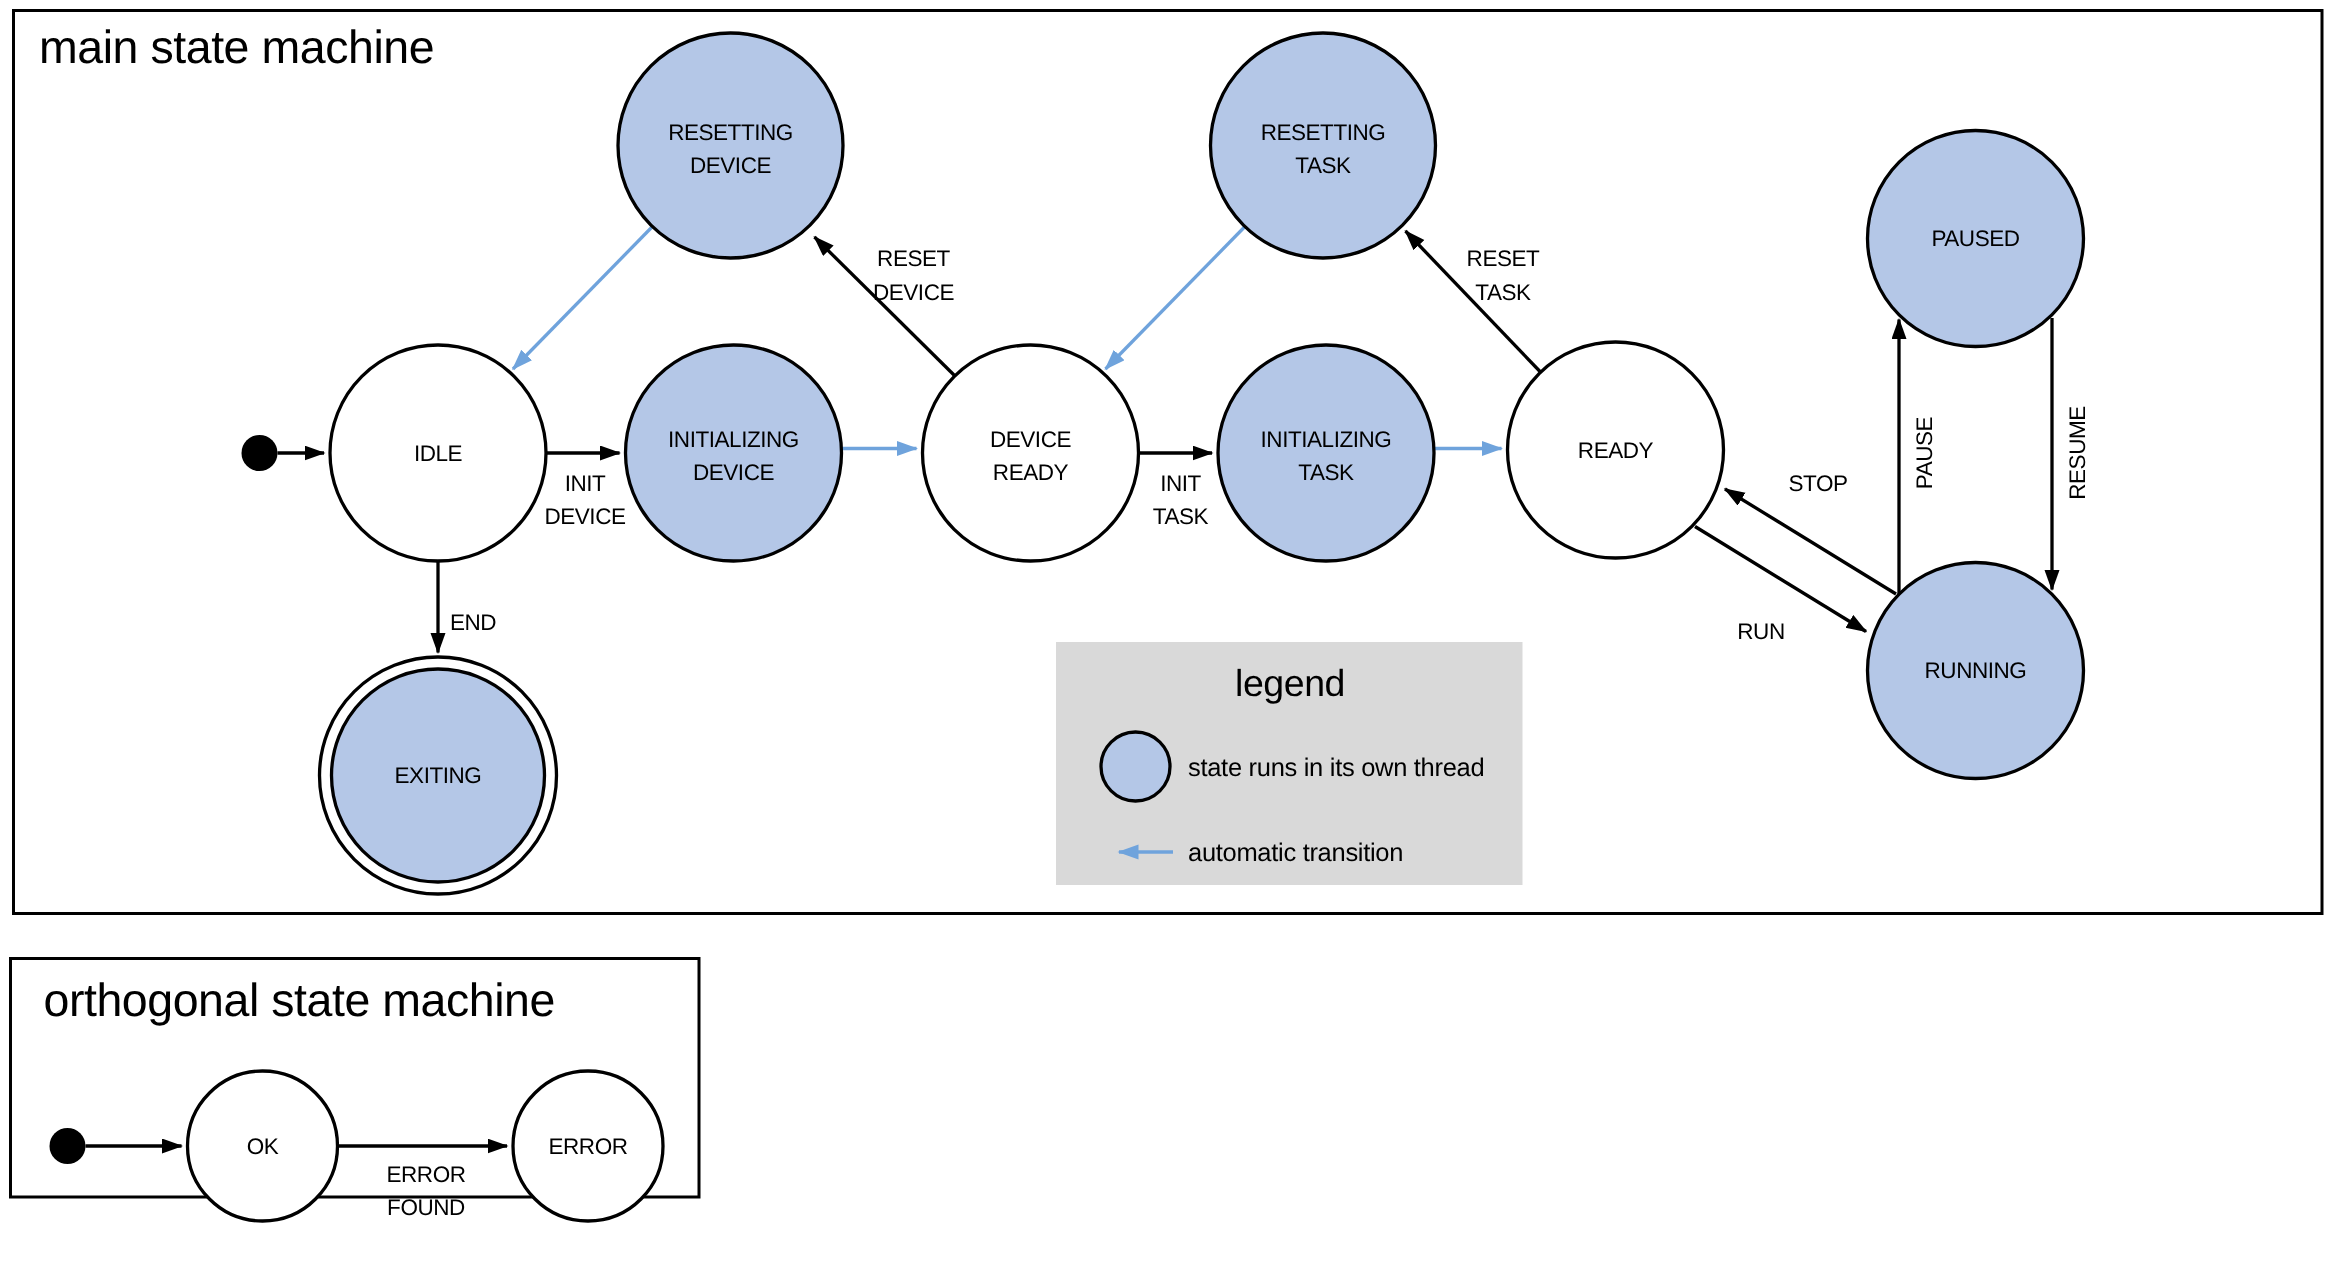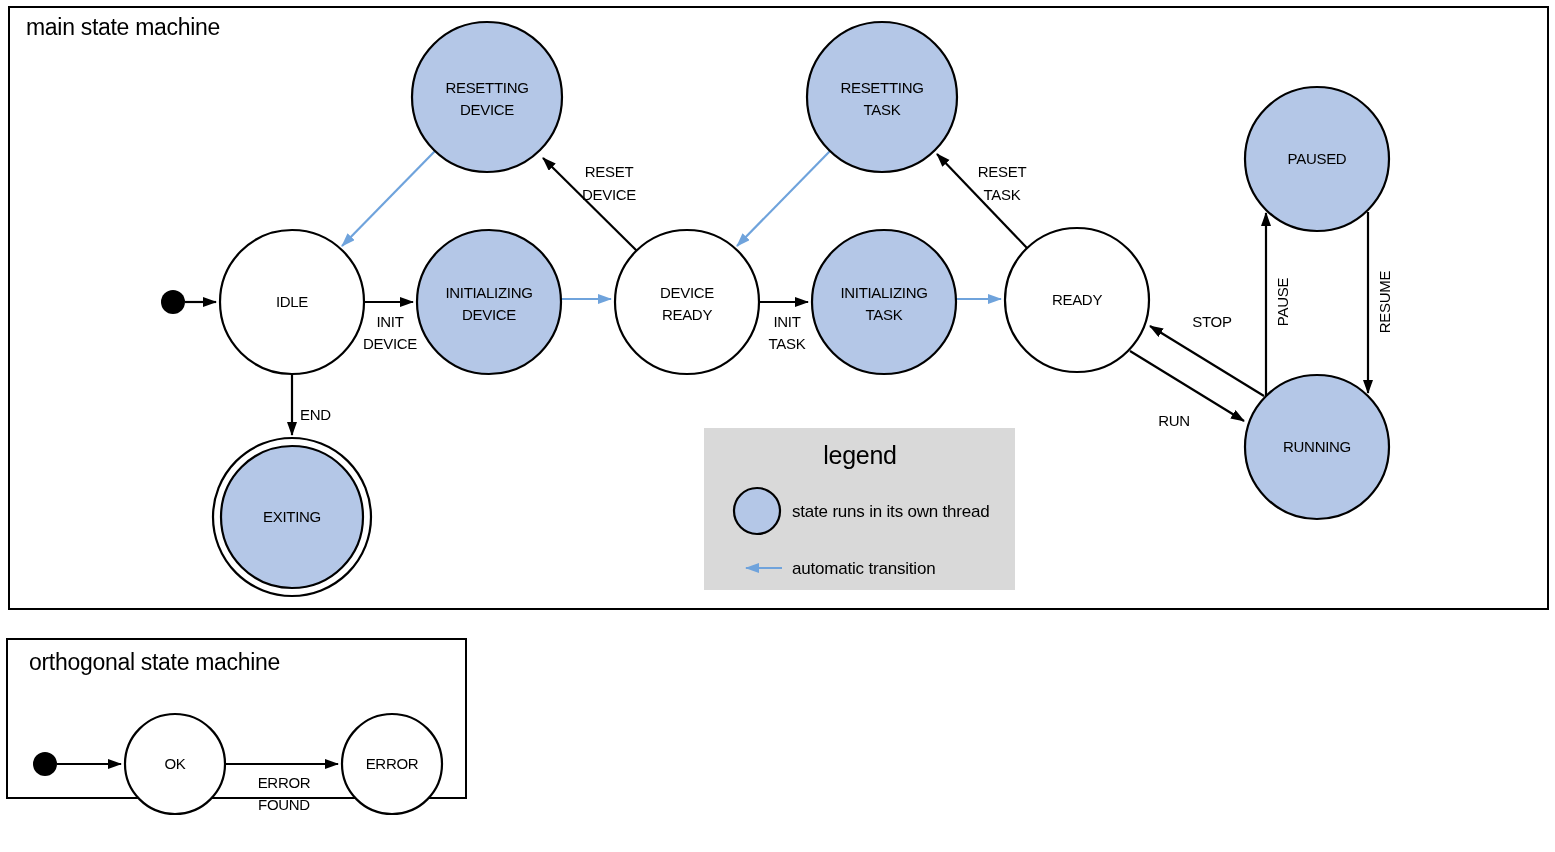--- a/index.html
+++ b/index.html
@@ -1,20 +1,20 @@
 <!DOCTYPE html>
 <html><head>
 <meta charset="utf-8">
 <style>
   html,body{margin:0;padding:0;background:#fff;}
   body{width:1555px;height:852px;position:relative;font-family:"Liberation Sans",sans-serif;}
   .panel{position:absolute;background:#fff;border:2px solid #000;box-sizing:border-box;}
   #main-panel{left:8px;top:6px;width:1541px;height:604px;}
   #ortho-panel{left:6px;top:638px;width:461px;height:161px;}
-  .panel-title{position:absolute;color:#000;font-size:23px;letter-spacing:-0.3px;white-space:nowrap;}
+  .panel-title{position:absolute;color:#000;font-size:31px;letter-spacing:-0.3px;white-space:nowrap;}
   #main-panel .panel-title{left:16px;top:6px;}
   #ortho-panel .panel-title{left:21px;top:9px;}
   svg{position:absolute;left:0;top:0;display:block;}
   svg text{font-family:"Liberation Sans",sans-serif;font-size:15px;fill:#000;letter-spacing:-0.3px;}
   .state-circle{fill:#fff;stroke:#000;stroke-width:2.2;}
   .threaded{fill:#b4c7e7;}
   .edge{stroke:#000;stroke-width:2.2;fill:none;}
   .edge-auto{stroke:#6fa3dc;stroke-width:2.2;fill:none;}
   .init-dot{fill:#000;stroke:none;}
   .legend-rect{fill:#d9d9d9;stroke:none;}

